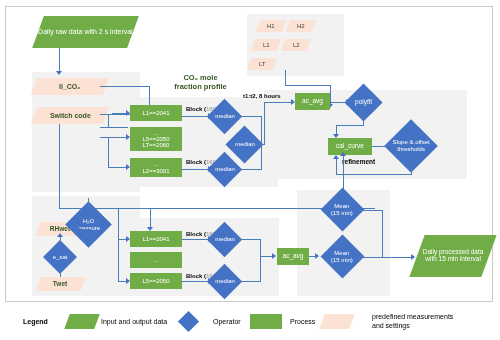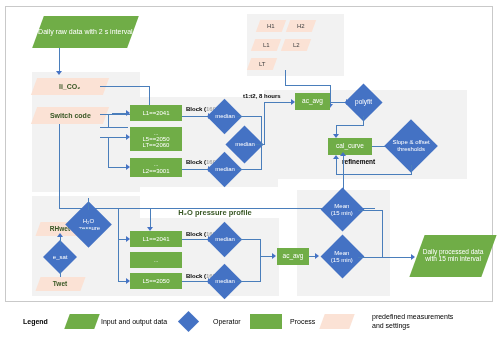--- a/index.html
+++ b/index.html
@@ -50,22 +50,23 @@
   <div id="frame"></div>
 
   <div class="panel" style="left:32px;top:72px;width:108px;height:120px;"></div>
   <div class="panel" style="left:123px;top:97px;width:155px;height:90px;"></div>
   <div class="panel" style="left:247px;top:14px;width:97px;height:62px;"></div>
   <div class="panel" style="left:264px;top:90px;width:203px;height:89px;"></div>
   <div class="panel" style="left:32px;top:196px;width:108px;height:100px;"></div>
   <div class="panel" style="left:125px;top:218px;width:154px;height:78px;"></div>
   <div class="panel" style="left:297px;top:190px;width:93px;height:106px;"></div>
 
-  <div class="lbl" style="left:155px;top:209px;width:120px;font-size:7.5px;">
-    <span>H₂O pressure profile</span>
+  <div class="lbl" style="left:148px;top:74px;width:105px;font-size:7.5px;">
+    <span>CO₂ mole</span><br>
+    <span>fraction profile</span>
   </div>
 
   <div class="node data" style="left:38px;top:16px;width:95px;height:32px;font-size:7px;">
     <span>Daily raw data with 2 s interval</span>
   </div>
   <div class="ln vln" style="left:59px;top:48px;height:24px;"></div>
   <div class="arw ad" style="left:56px;top:71px;"></div>
 
   <div class="node pre" style="left:34px;top:78px;width:72px;height:17px;font-size:7px;font-weight:bold;">
     <span>li_CO₂</span>

